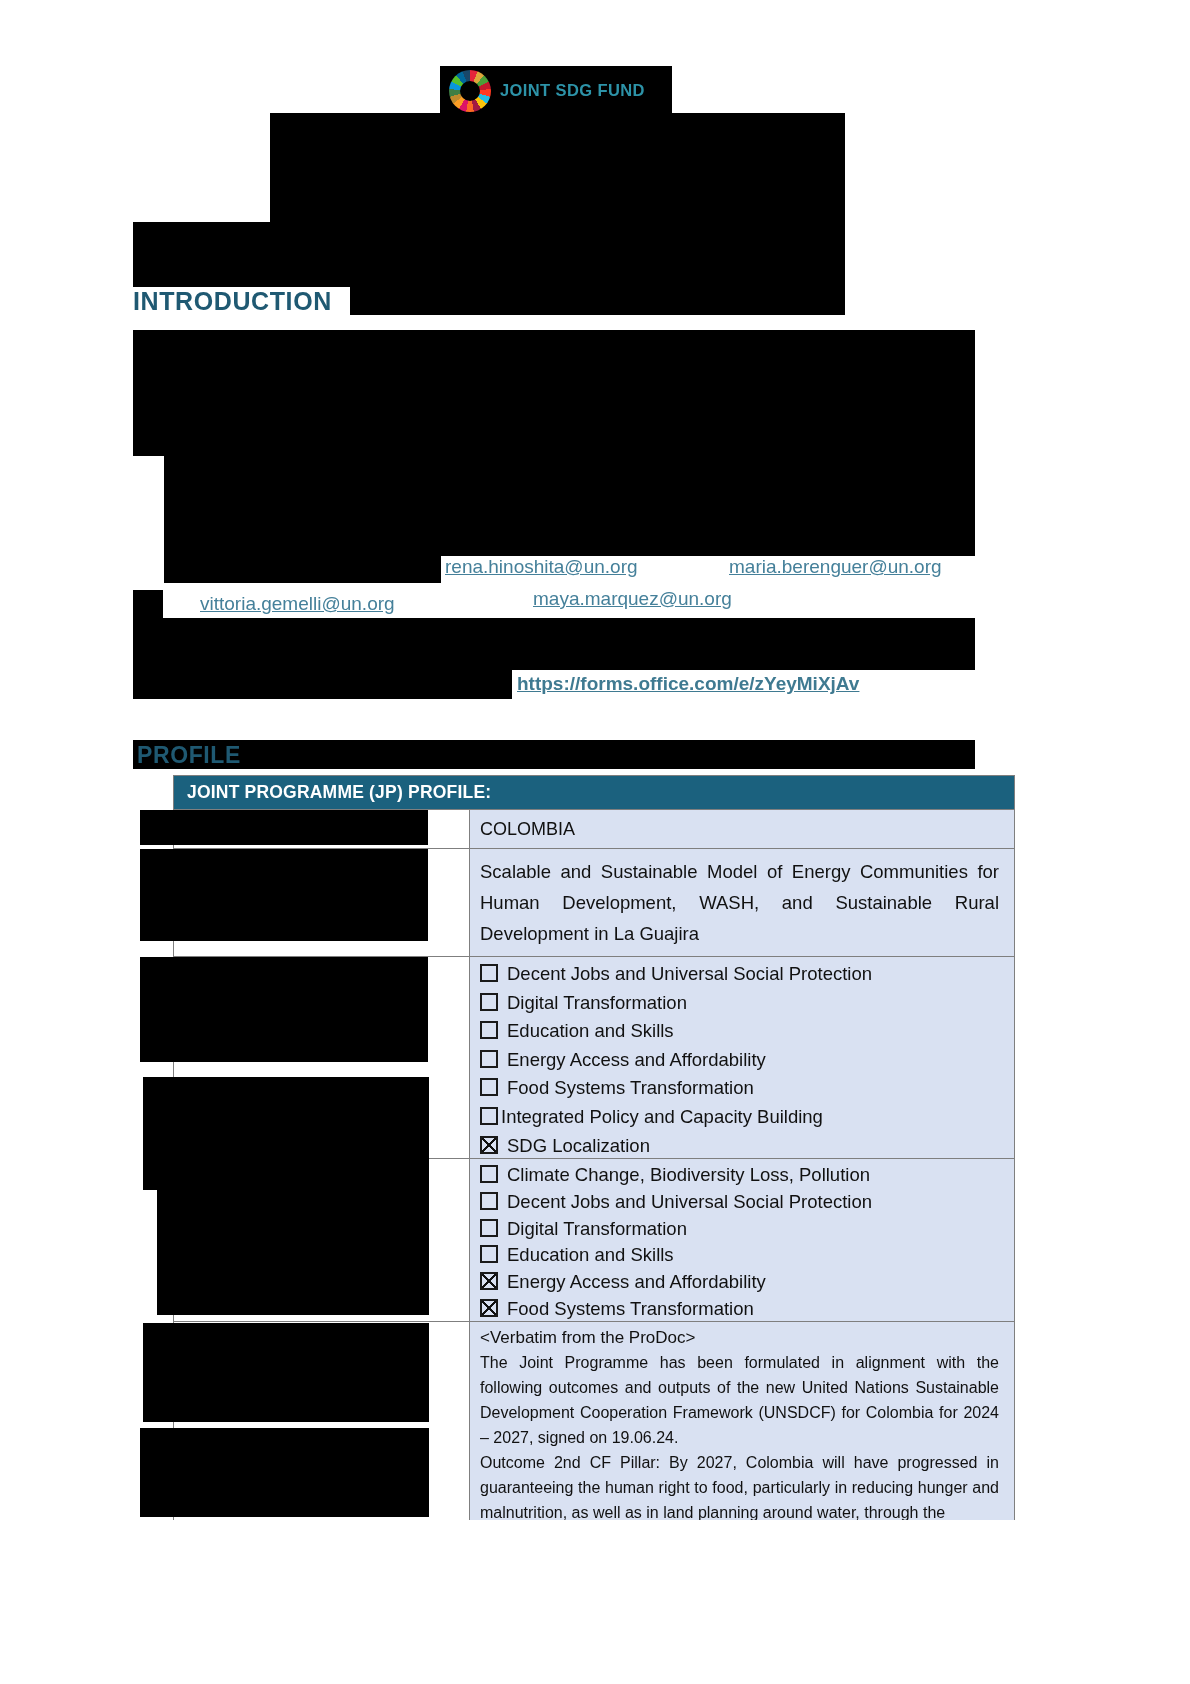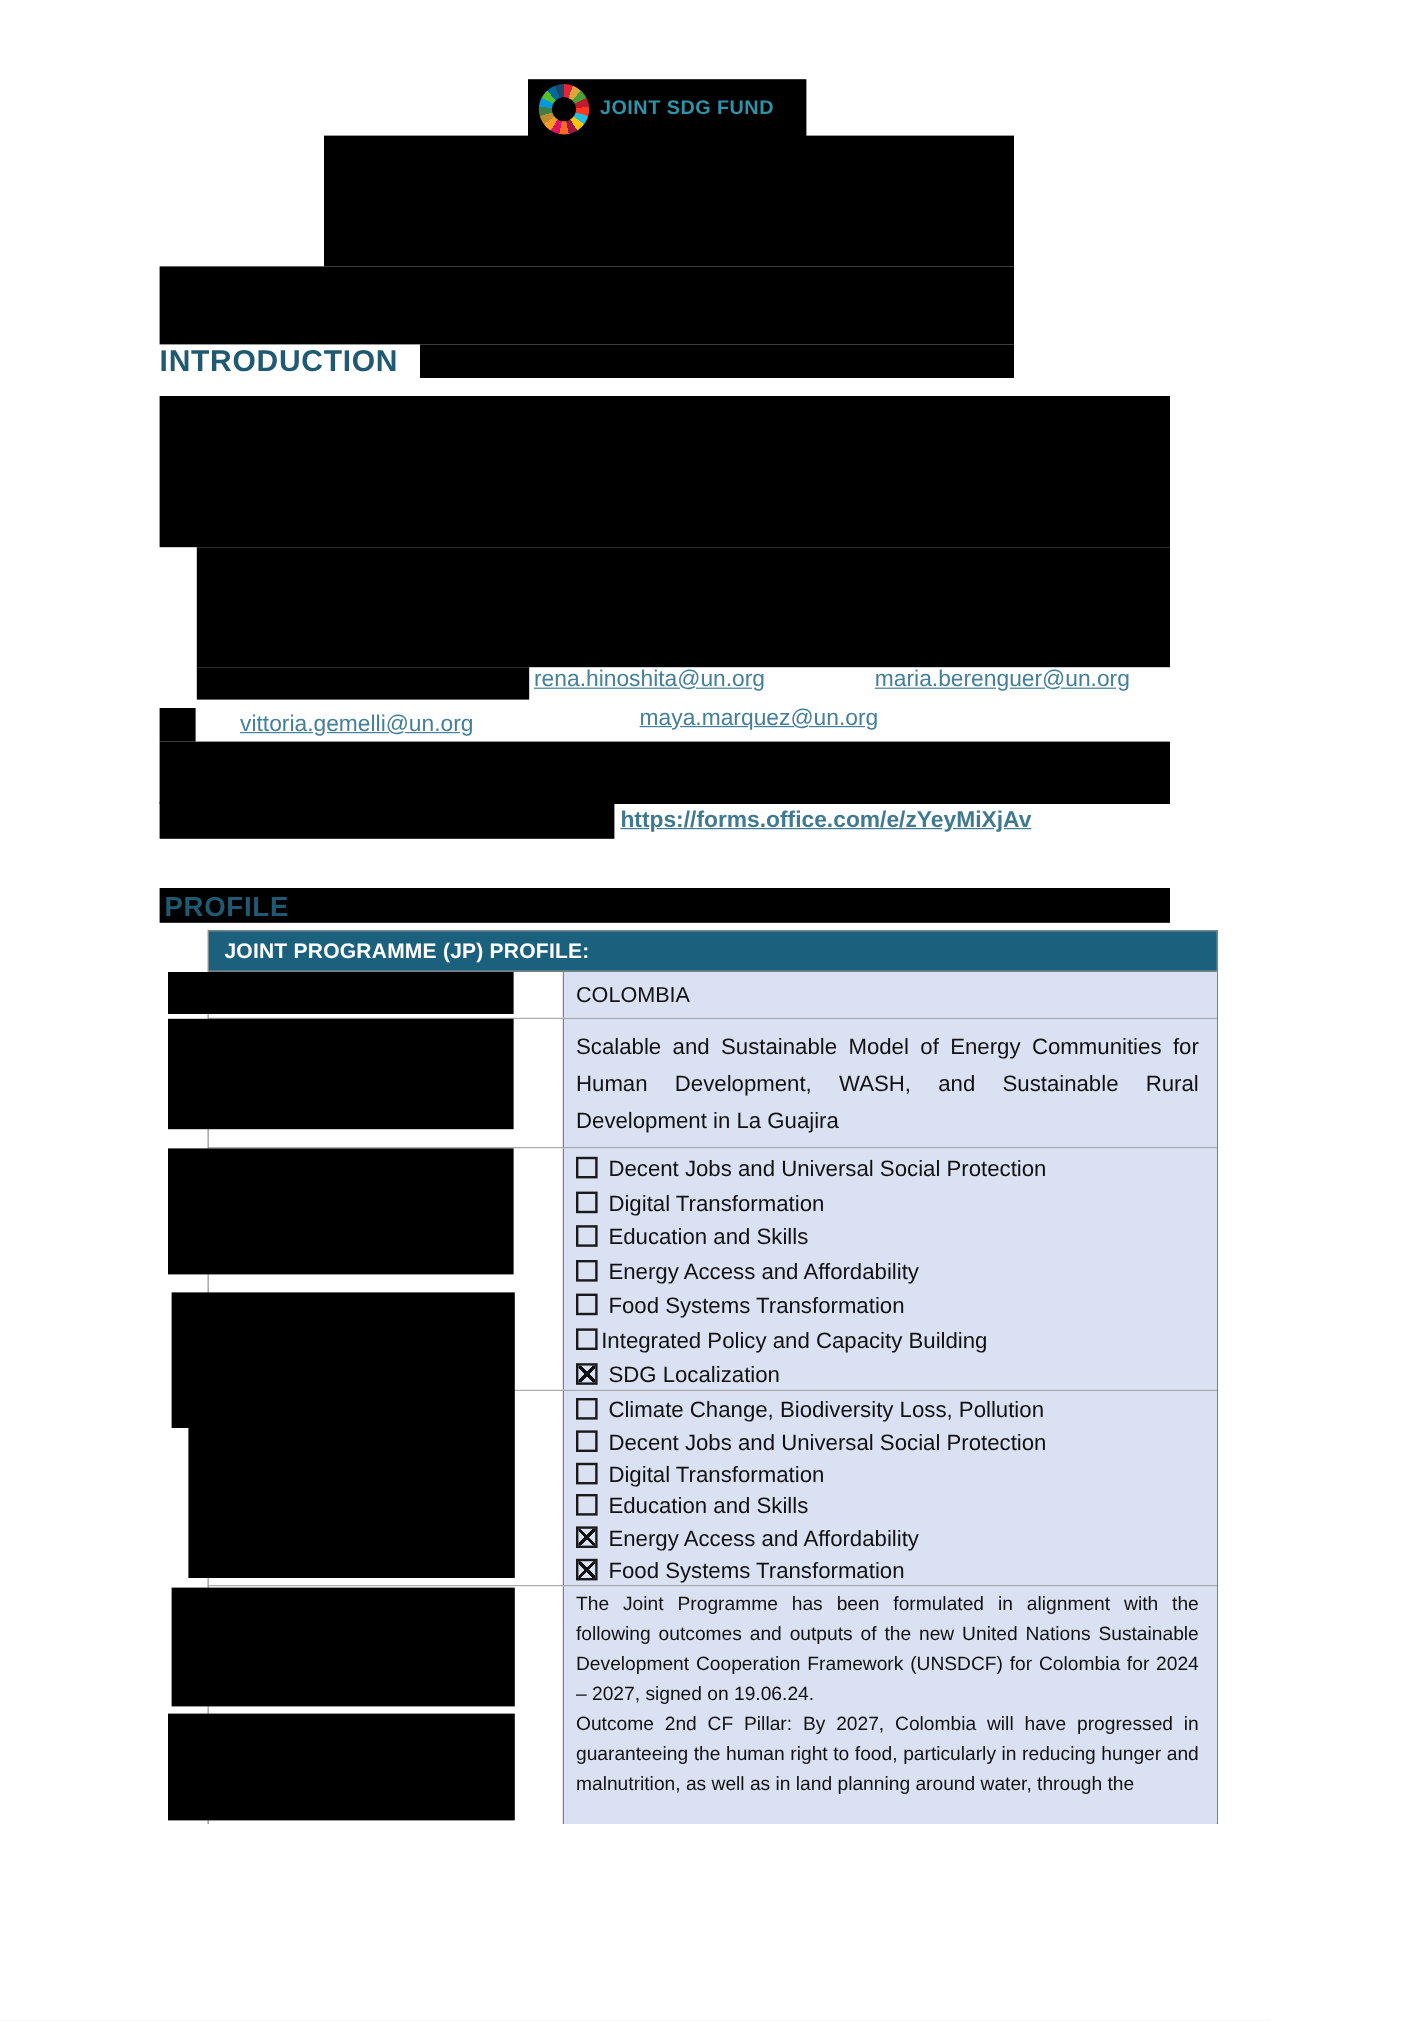--- a/index.html
+++ b/index.html
@@ -131,20 +131,21 @@
           <div class="check-item"><span class="cbox"></span><span>Digital Transformation</span></div>
           <div class="check-item"><span class="cbox"></span><span>Education and Skills</span></div>
           <div class="check-item"><span class="cbox checked"></span><span>Energy Access and Affordability</span></div>
           <div class="check-item"><span class="cbox checked"></span><span>Food Systems Transformation</span></div>
         </div>
     </div>
 
     <div class="trow" id="row-align">
       <div class="lcell"></div>
       <div class="rcell">
+        <div id="verbatim-note">&lt;Verbatim from the ProDoc&gt;</div>
         <p class="al-par">The Joint Programme has been formulated in alignment with the following outcomes and outputs of the new United Nations Sustainable Development Cooperation Framework (UNSDCF) for Colombia for 2024 – 2027, signed on 19.06.24.</p>
         <p class="al-par">Outcome 2nd CF Pillar: By 2027, Colombia will have progressed in guaranteeing the human right to food, particularly in reducing hunger and malnutrition, as well as in land planning around water, through the</p>
       </div>
     </div>
   </div>
 
   <div class="red" style="left:140px;top:810px;width:288px;height:35px;"></div>
   <div class="red" style="left:140px;top:849px;width:288px;height:92px;"></div>
   <div class="red" style="left:140px;top:957px;width:288px;height:105px;"></div>
   <div class="red" style="left:143px;top:1077px;width:286px;height:113px;"></div>

